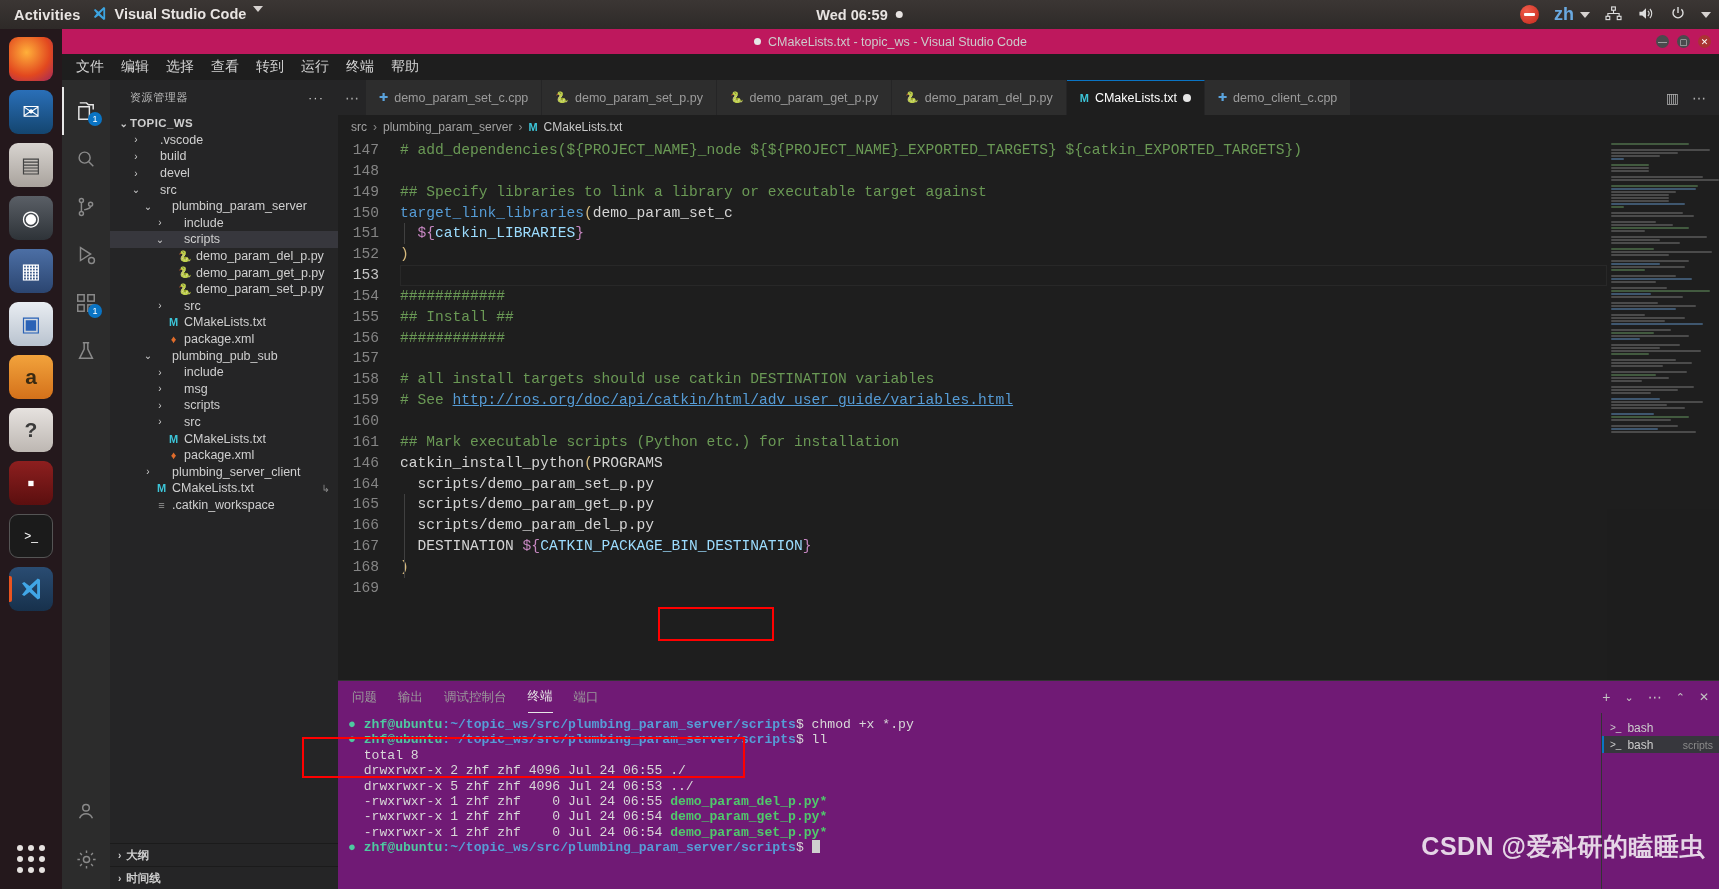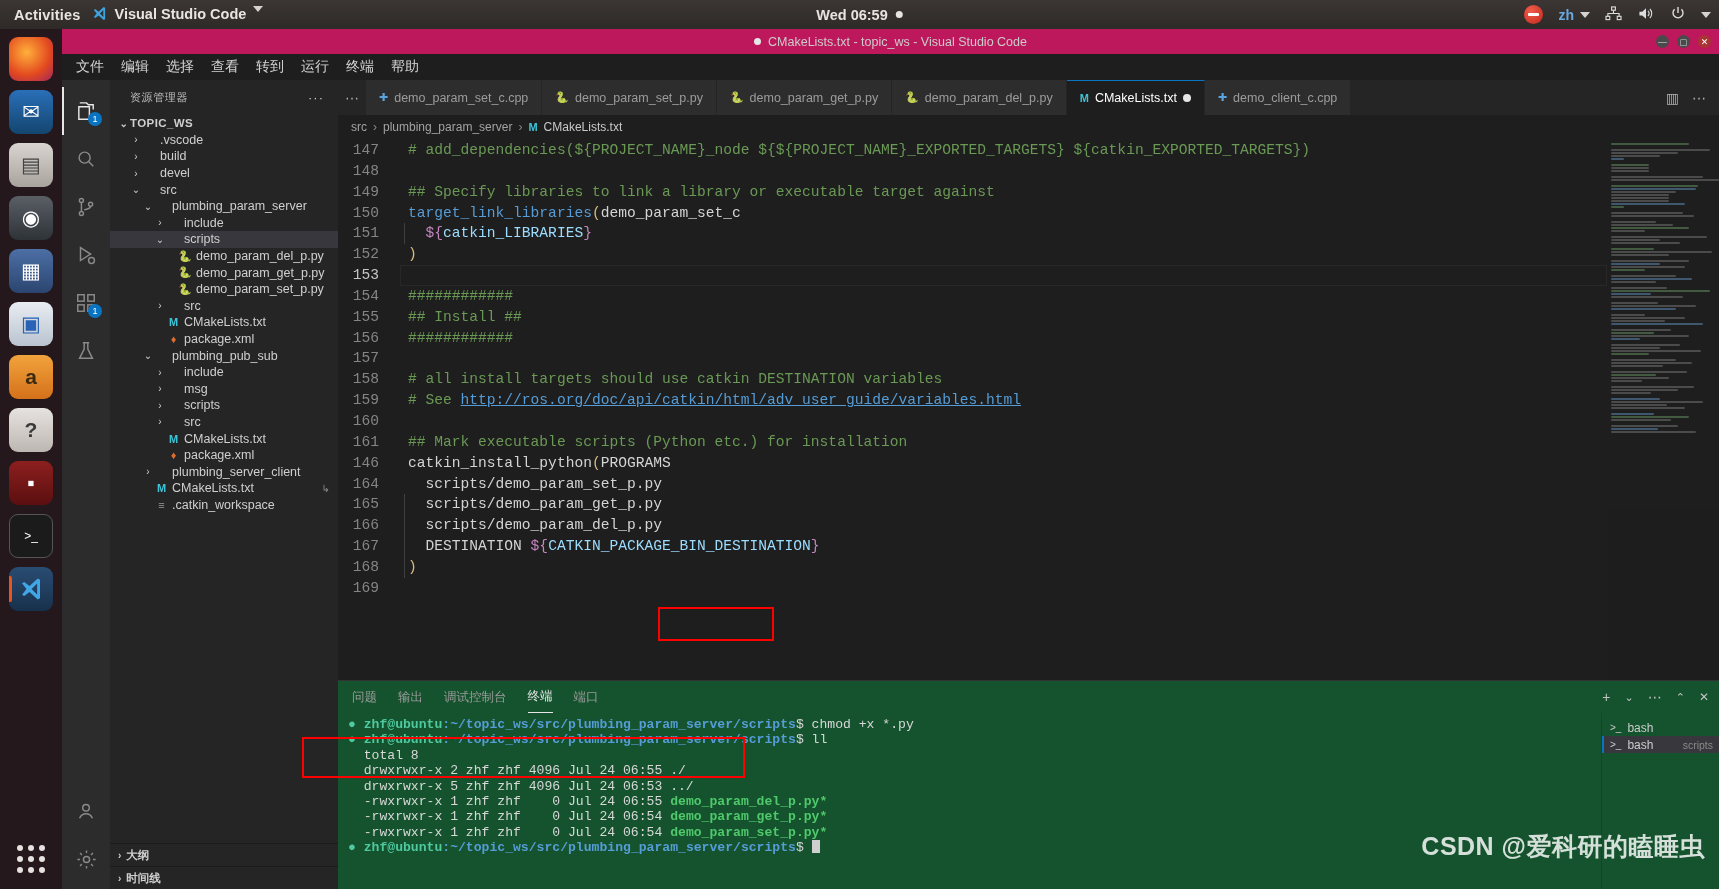--- a/index.html
+++ b/index.html
@@ -105,38 +105,38 @@
   #breadcrumb { height:23px; background:#1e1e1e; display:flex; align-items:center; gap:6px;
                 padding-left: 13px; font-size:12px; color:#a2a2a2;}
 
   #code-wrap { flex:1; position:relative; overflow:hidden; background:#1e1e1e; display:flex;}
   #code { flex:1; padding-top: 2px; font-family:"Liberation Mono", monospace; font-size:14.6px;
           line-height: 20.85px; position:relative; }
   .cl { display:flex; white-space:pre; height:20.85px; }
   .ln { width: 62px; flex:none; text-align:right; padding-right:21px; color:#858585; }
   .ln.cur { color:#c6c6c6; }
   .cl.cur .ct { background:transparent; }
-  .ct { flex:1;margin-left:8px; }
+  .ct { flex:1; }
   .cmt { color:#6a9955; }
   .fn  { color:#569cd6; }
   .par { color:#d7ba7d; }
   .var { color:#9cdcfe; }
   .brc { color:#c586c0; }
   .pln { color:#d4d4d4; }
   .lnk { color:#569cd6; text-decoration: underline; }
   .cur-line-box { position:absolute; left:62px; right:0; height:20.85px; border:1px solid #282828; }
   .indent { position:absolute; width:1px; background:#404040; }
 
   
   #minimap { width: 112px; background:#1e1e1e; position:relative; padding-top:4px; opacity:.75;}
   .mm { height:2px; margin: 1px 0 1px 4px; border-radius:1px; }
   #mm-scroll { position:absolute; right:0; top:0; width:14px; height:100%; }
 
   
-  #panel { height: 209px; background:#14532d; border-top:1px solid #333; display:flex; flex-direction:column;}
+  #panel { height: 209px; background:#701a75; border-top:1px solid #333; display:flex; flex-direction:column;}
   #panel-tabs { height: 32px; display:flex; align-items:center; gap:21px; padding-left:14px;
                 font-size:12.5px; color:#9b9b9b; position:relative;}
   #panel-tabs .pt.active { color:#e7e7e7; border-bottom:1px solid #e7e7e7; height:31px; display:flex; align-items:center;}
   #panel-right { margin-left:auto; display:flex; align-items:center; gap:14px; padding-right:10px; color:#c3c3c3; font-size:14px;}
   #panel-body { flex:1; display:flex; min-height:0;}
   #term { flex:1; position:relative; font-family:"Liberation Mono", monospace;
           font-size:13.1px; line-height:15.4px; padding: 4px 0 0 10px; color:#cccccc; white-space:pre;}
   .tl { display:block; height:15.4px;}
   .t-user { color:#4ec9a0; font-weight:700;}
   .t-path { color:#569cd6; font-weight:700;}
@@ -171,21 +171,21 @@
   </div>
   <div class="clock">
     <span>Wed 06:59</span>
     <span class="dot-white"></span>
   </div>
   <div class="tray">
     <span class="rec-icon">
         <i></i>
       </span>
     <span style="display:flex;align-items:center;gap:6px;">
-      <b style="color:#6aa9e0;font-size:14px;">zh</b>
+      <b style="color:#6aa9e0;font-size:18px;">zh</b>
       <span class="caret"></span>
     </span>
     <span>
       <svg width="17" height="15" viewBox="0 0 18 16">
           <rect x="7" y="1" width="4" height="3.5" fill="none" stroke="#ddd" stroke-width="1.2"></rect>
           <rect x="1" y="11" width="4" height="3.5" fill="none" stroke="#ddd" stroke-width="1.2"></rect>
           <rect x="13" y="11" width="4" height="3.5" fill="none" stroke="#ddd" stroke-width="1.2"></rect>
           <path d="M9 4.5v3.5M3 11V8h12v3" stroke="#ddd" stroke-width="1.2" fill="none"></path>
         </svg>
     </span>

